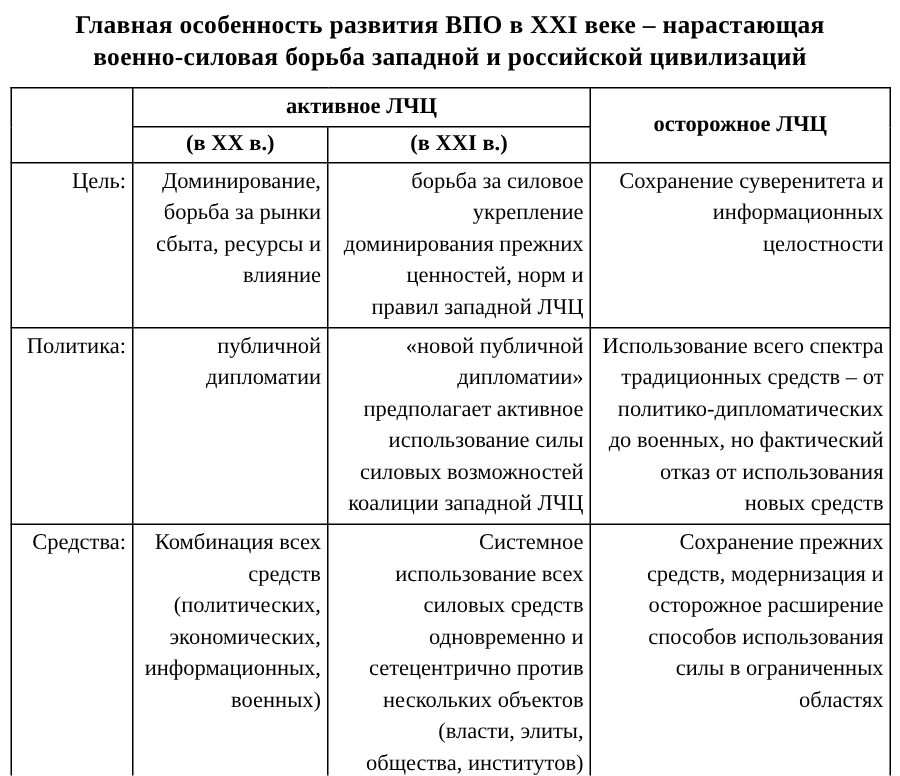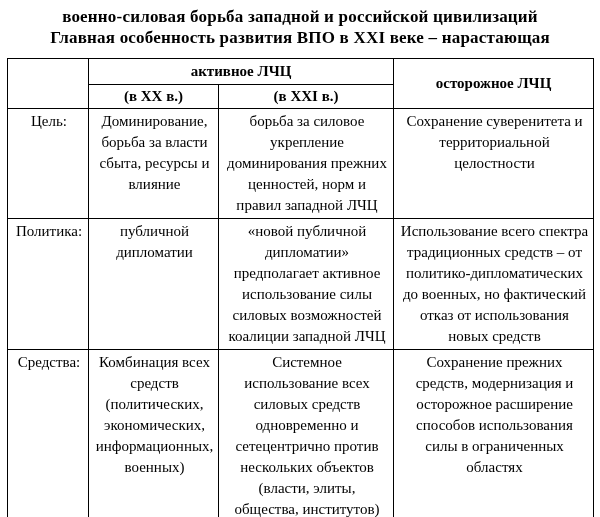--- a/index.html
+++ b/index.html
@@ -25,21 +25,21 @@
     margin-left: 7px;
     margin-top: 10px;
     table-layout: fixed;
     width: 586px;
   }
   table.cmp th, table.cmp td {
     border: 1px solid #000000;
     font-size: 15px;
     line-height: 21px;
     vertical-align: top;
-    text-align: center;
+    text-align: right;
     padding: 2px 4px 2px 6px;
     overflow: hidden;
   }
   table.cmp thead th {
     font-weight: bold;
     text-align: center;
     vertical-align: middle;
     padding: 1px 2px;
   }
   tr.hrow1 { height: 26px; }
@@ -48,22 +48,22 @@
   tr.r-policy { height: 104px; margin-left: 11px; }
   tr.r-means { height: 125px; }
   td.rowlabel { padding-left: 5px; padding-right: 2px; }
 </style>
 </head>
 <body>
 
 <div class="page">
 
   <div class="title">
+    <div>Главная особенность развития ВПО в XXI веке – нарастающая</div>
     <div>военно-силовая борьба западной и российской цивилизаций</div>
-    <div>Главная особенность развития ВПО в XXI веке – нарастающая</div>
   </div>
 
   <table class="cmp">
     <colgroup>
       <col style="width:81px">
       <col style="width:130px">
       <col style="width:175px">
       <col style="width:200px">
     </colgroup>
     <thead>
@@ -73,23 +73,23 @@
         <th rowspan="2">осторожное ЛЧЦ</th>
       </tr>
       <tr class="hrow2">
         <th>(в XX в.)</th>
         <th>(в XXI в.)</th>
       </tr>
     </thead>
     <tbody>
       <tr class="r-goal">
         <td class="rowlabel">Цель:</td>
-        <td>Доминирование, борьба за власти сбыта, ресурсы и влияние</td>
+        <td>Доминирование, борьба за рынки сбыта, ресурсы и влияние</td>
         <td>борьба за силовое укрепление доминирования прежних ценностей, норм и правил западной ЛЧЦ</td>
-        <td>Сохранение суверенитета и территориальной целостности</td>
+        <td>Сохранение суверенитета и информационных целостности</td>
       </tr>
       <tr class="r-policy">
         <td class="rowlabel">Политика:</td>
         <td>публичной дипломатии</td>
         <td>«новой публичной дипломатии» предполагает активное использование силы силовых возможностей коалиции западной ЛЧЦ</td>
         <td>Использование всего спектра традиционных средств – от политико-дипломатических до военных, но фактический отказ от использования новых средств</td>
       </tr>
       <tr class="r-means">
         <td class="rowlabel">Средства:</td>
         <td>Комбинация всех средств (политических, экономических, информационных, военных)</td>

